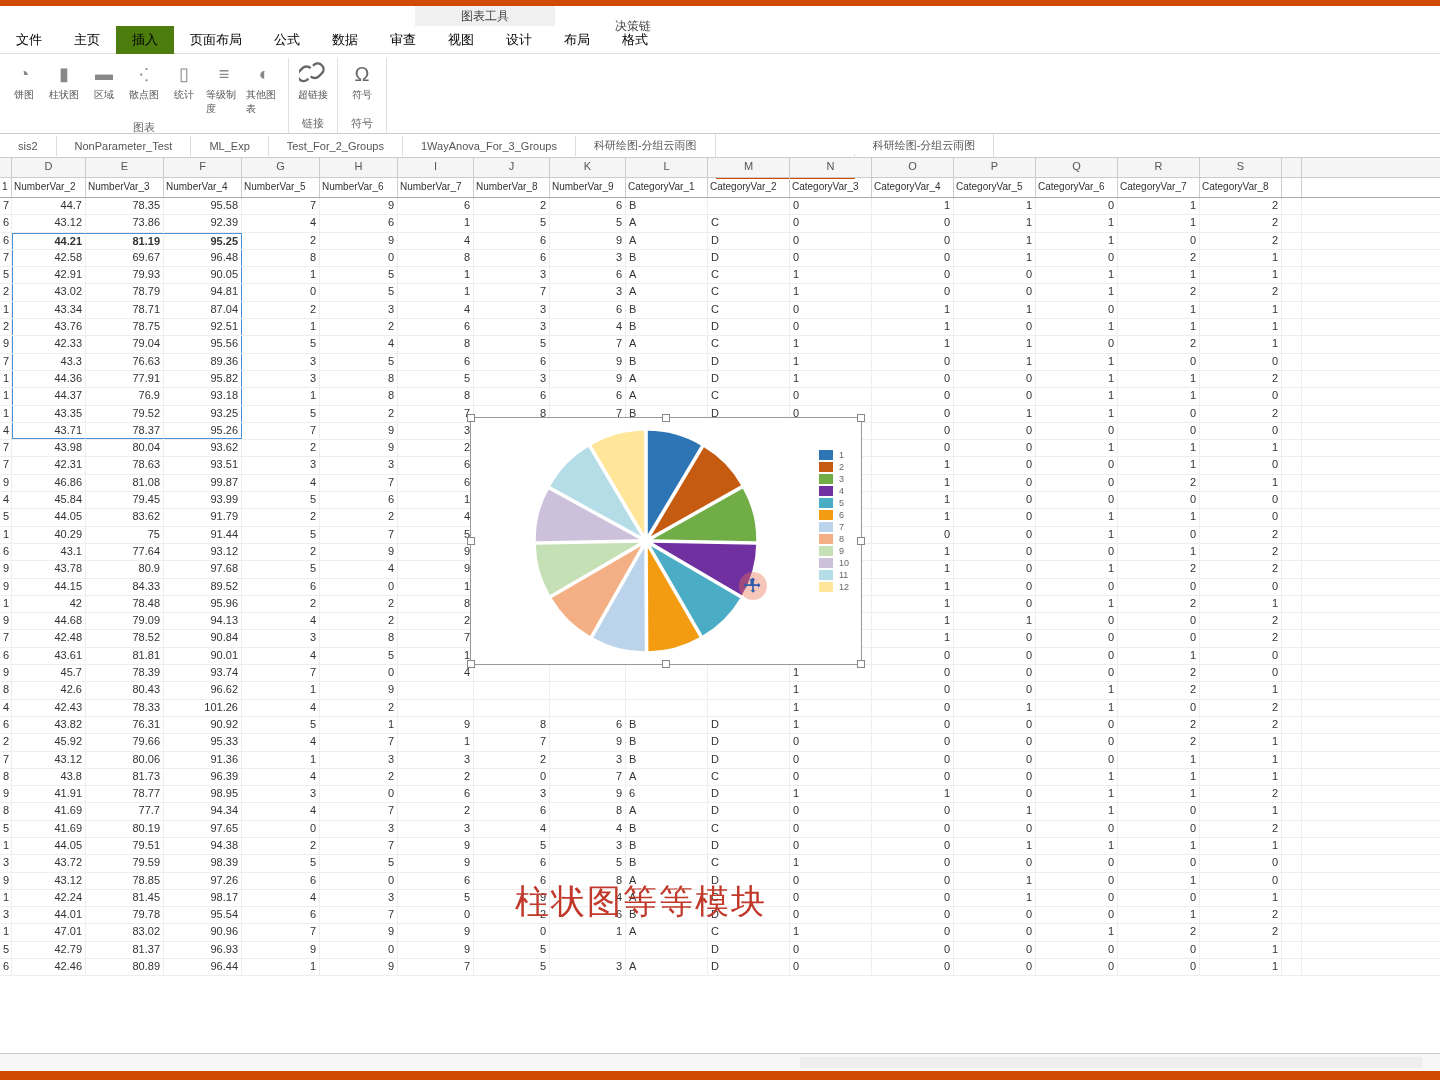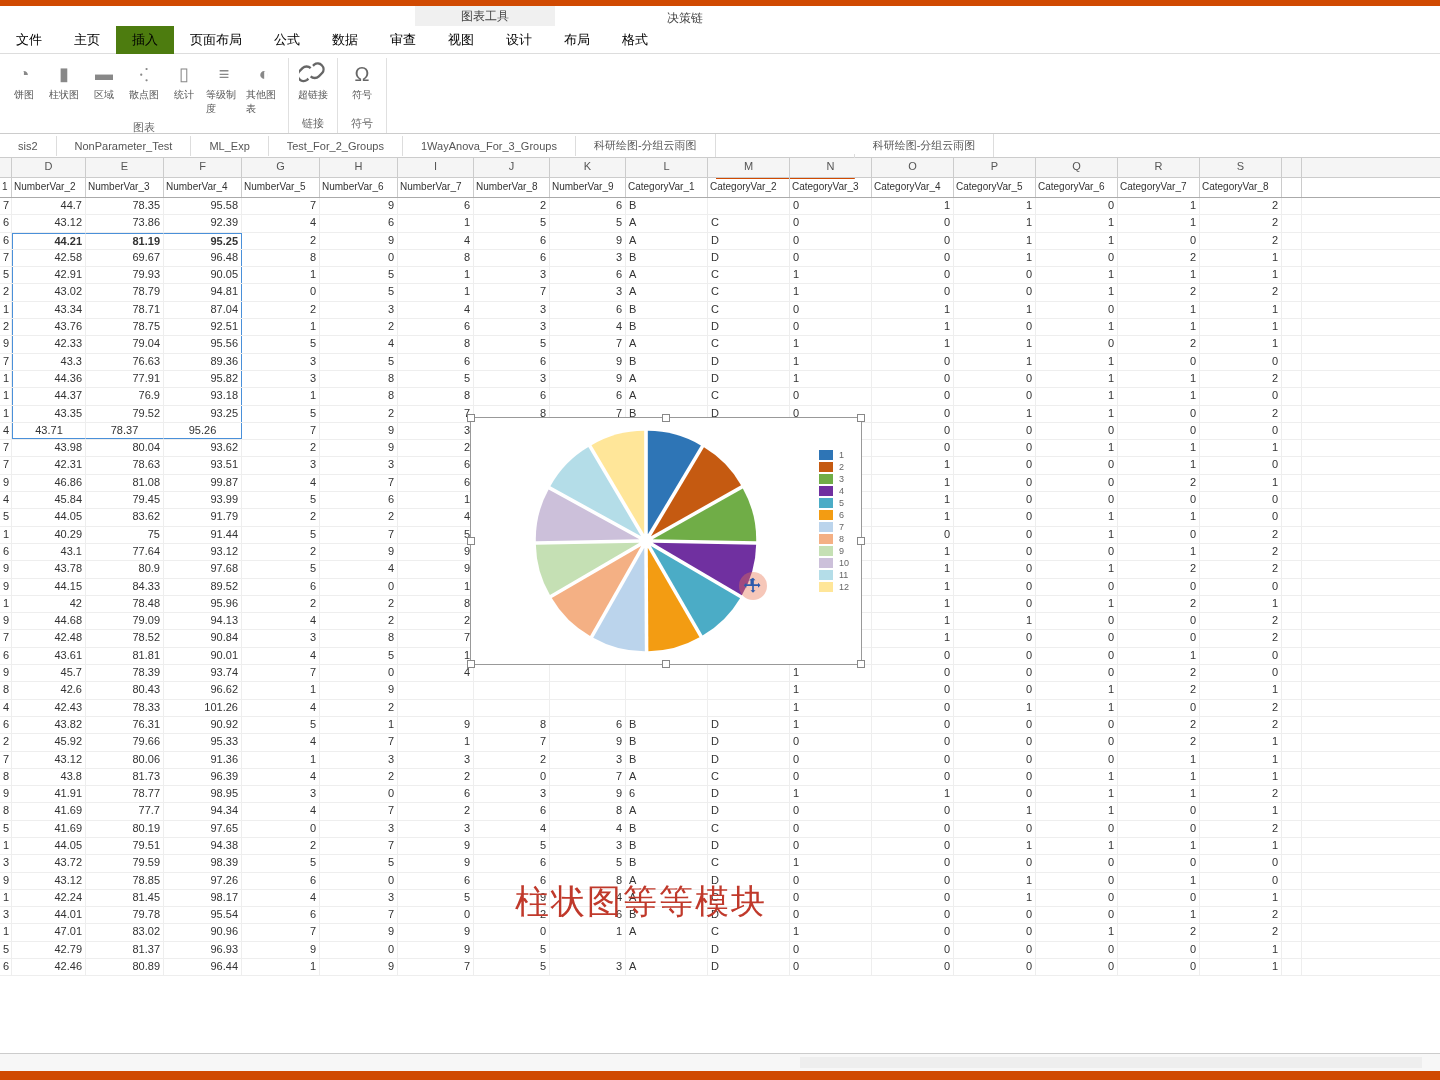--- a/index.html
+++ b/index.html
@@ -2,21 +2,21 @@
 <html><head>
 <meta charset="utf-8">
 <style>
 * { box-sizing: border-box; margin: 0; padding: 0; font-family: "Microsoft YaHei", sans-serif; }
 html, body { width: 1440px; height: 1080px; overflow: hidden; background: #fff; }
 
 .orange-bar { height: 6px; background: #d04a02; }
 
 .context-tabs { height: 20px; display: flex; font-size: 12px; color: #444; }
 .context-tab { width: 140px; text-align: center; padding: 2px 0; background: #f0f0f0; margin-left: 415px; }
-.context-tab2 { width: 140px; text-align: center; padding: 4px 0; margin-left: 60px; }
+.context-tab2 { width: 140px; padding: 12px 0; margin-left: 60px; }
 
 .menu-bar { height: 28px; display: flex; align-items: center; font-size: 13px; border-bottom: 1px solid #ddd; }
 .menu-item { padding: 5px 16px; cursor: pointer; }
 .menu-item.active { background: #4d7c0f; }
 
 .ribbon { height: 80px; display: flex; border-bottom: 1px solid #ccc; padding: 4px 0 0 0; }
 .ribbon-group { display: flex; flex-direction: column; align-items: center; border-right: 1px solid #e0e0e0; padding: 0 4px; }
 .ribbon-icons { display: flex; flex: 1; }
 .ribbon-btn { display: flex; flex-direction: column; align-items: center; justify-content: flex-start; width: 40px; padding: 2px; cursor: pointer; font-size: 10px; color: #555; }
 .ribbon-btn .icon { width: 28px; height: 28px; display: flex; align-items: center; justify-content: center; }
@@ -38,21 +38,21 @@
 .cell { border-right: 1px solid #eee; padding: 1px 3px; text-align: right; color: #333; flex-shrink: 0; overflow: hidden; white-space: nowrap; }
 .cell.txt { text-align: left; }
 
 .c-c { width: 12px; } .c-d { width: 74px; } .c-e { width: 78px; } .c-f { width: 78px; }
 .c-g { width: 78px; } .c-h { width: 78px; } .c-i { width: 76px; } .c-j { width: 76px; }
 .c-k { width: 76px; } .c-l { width: 82px; } .c-m { width: 82px; } .c-n { width: 82px; }
 .c-o { width: 82px; } .c-p { width: 82px; } .c-q { width: 82px; } .c-r { width: 82px; }
 .c-s { width: 82px; } .c-t { width: 20px; }
 
 .sel-border-top { border-top: 1px solid #4a90d9 !important; font-weight: bold; }
-.sel-border-bot { border-bottom: 1px solid #4a90d9 !important; text-align: center; }
+.sel-border-bot { border-bottom: 1px solid #4a90d9 !important; }
 .sel-border-l { border-left: 1px solid #4a90d9 !important; }
 .sel-border-r { border-right: 1px solid #4a90d9 !important; }
 
 .chart-obj { position: absolute; left: 470px; top: 259px; width: 392px; height: 248px; background: #fff; border: 1px solid #999; }
 .handle { position: absolute; width: 8px; height: 8px; background: #fff; border: 1px solid #888; }
 .handle.tl{top:-4px;left:-4px}.handle.tr{top:-4px;right:-4px}.handle.bl{bottom:-4px;left:-4px}.handle.br{bottom:-4px;right:-4px}
 .handle.tm{top:-4px;left:50%;margin-left:-4px}.handle.bm{bottom:-4px;left:50%;margin-left:-4px}
 .handle.lm{top:50%;left:-4px;margin-top:-4px}.handle.rm{top:50%;right:-4px;margin-top:-4px}
 
 .pie-wrap { position: absolute; left: 60px; top: 8px; width: 230px; height: 230px; }

